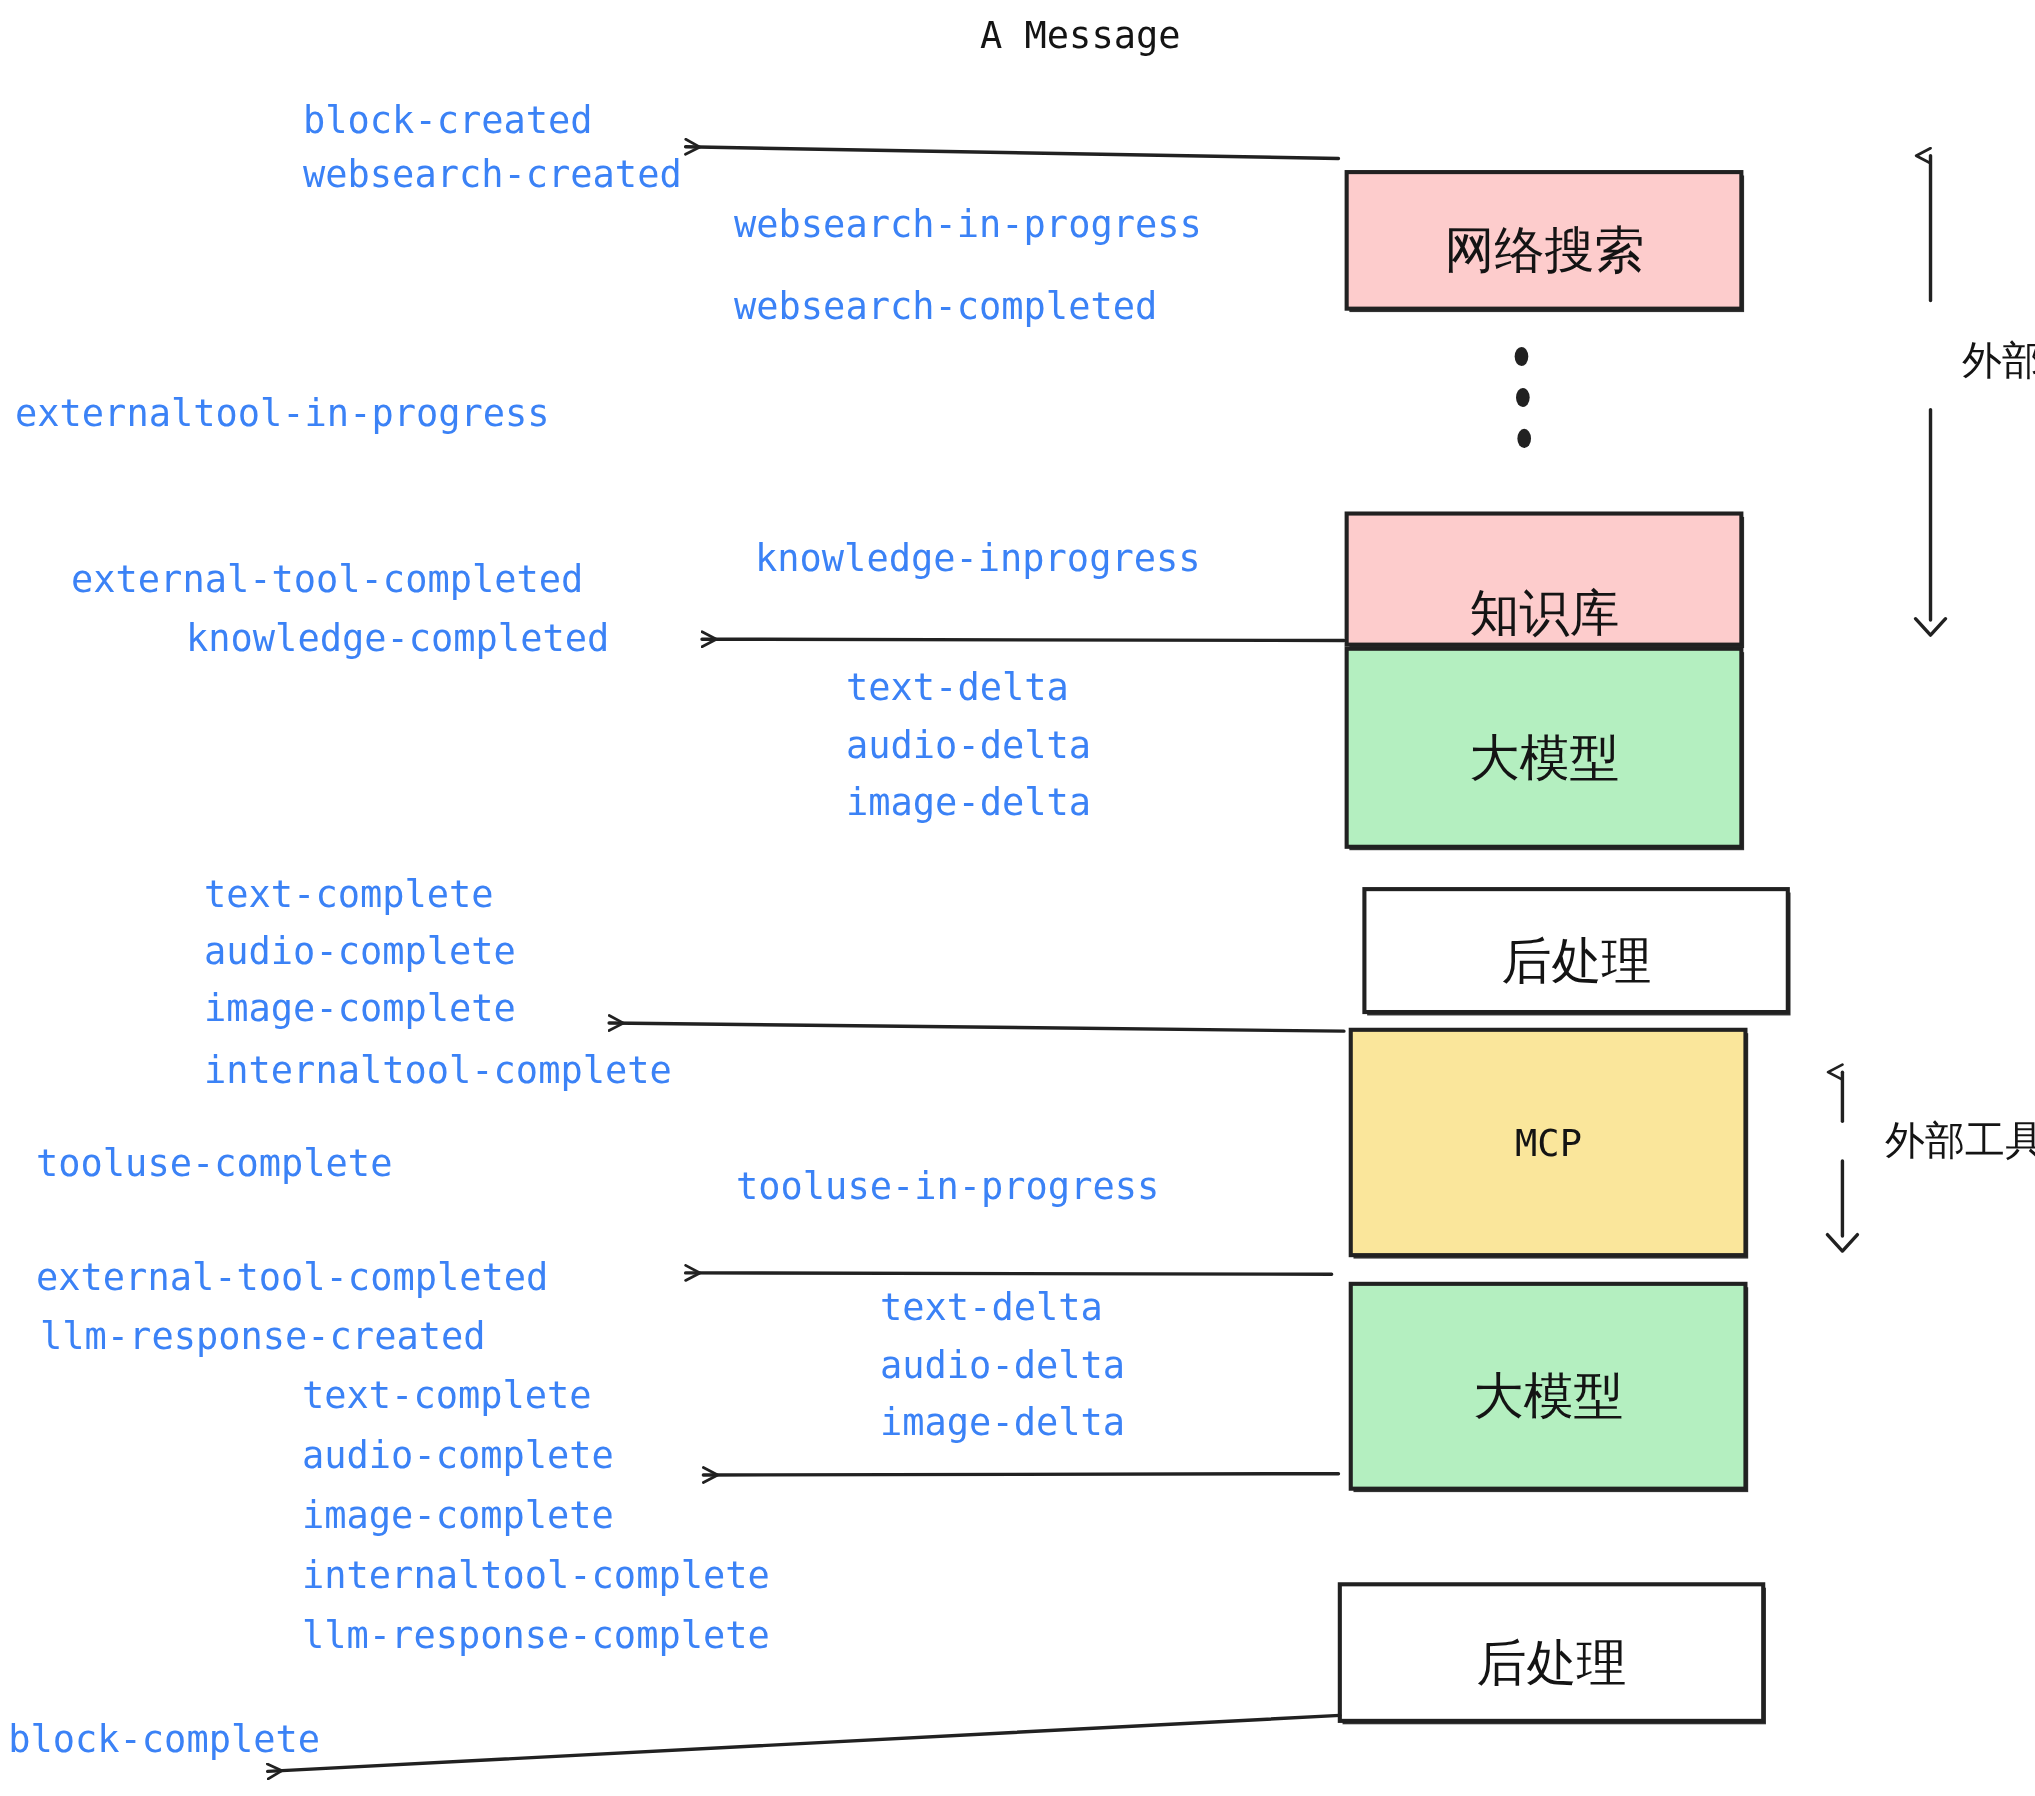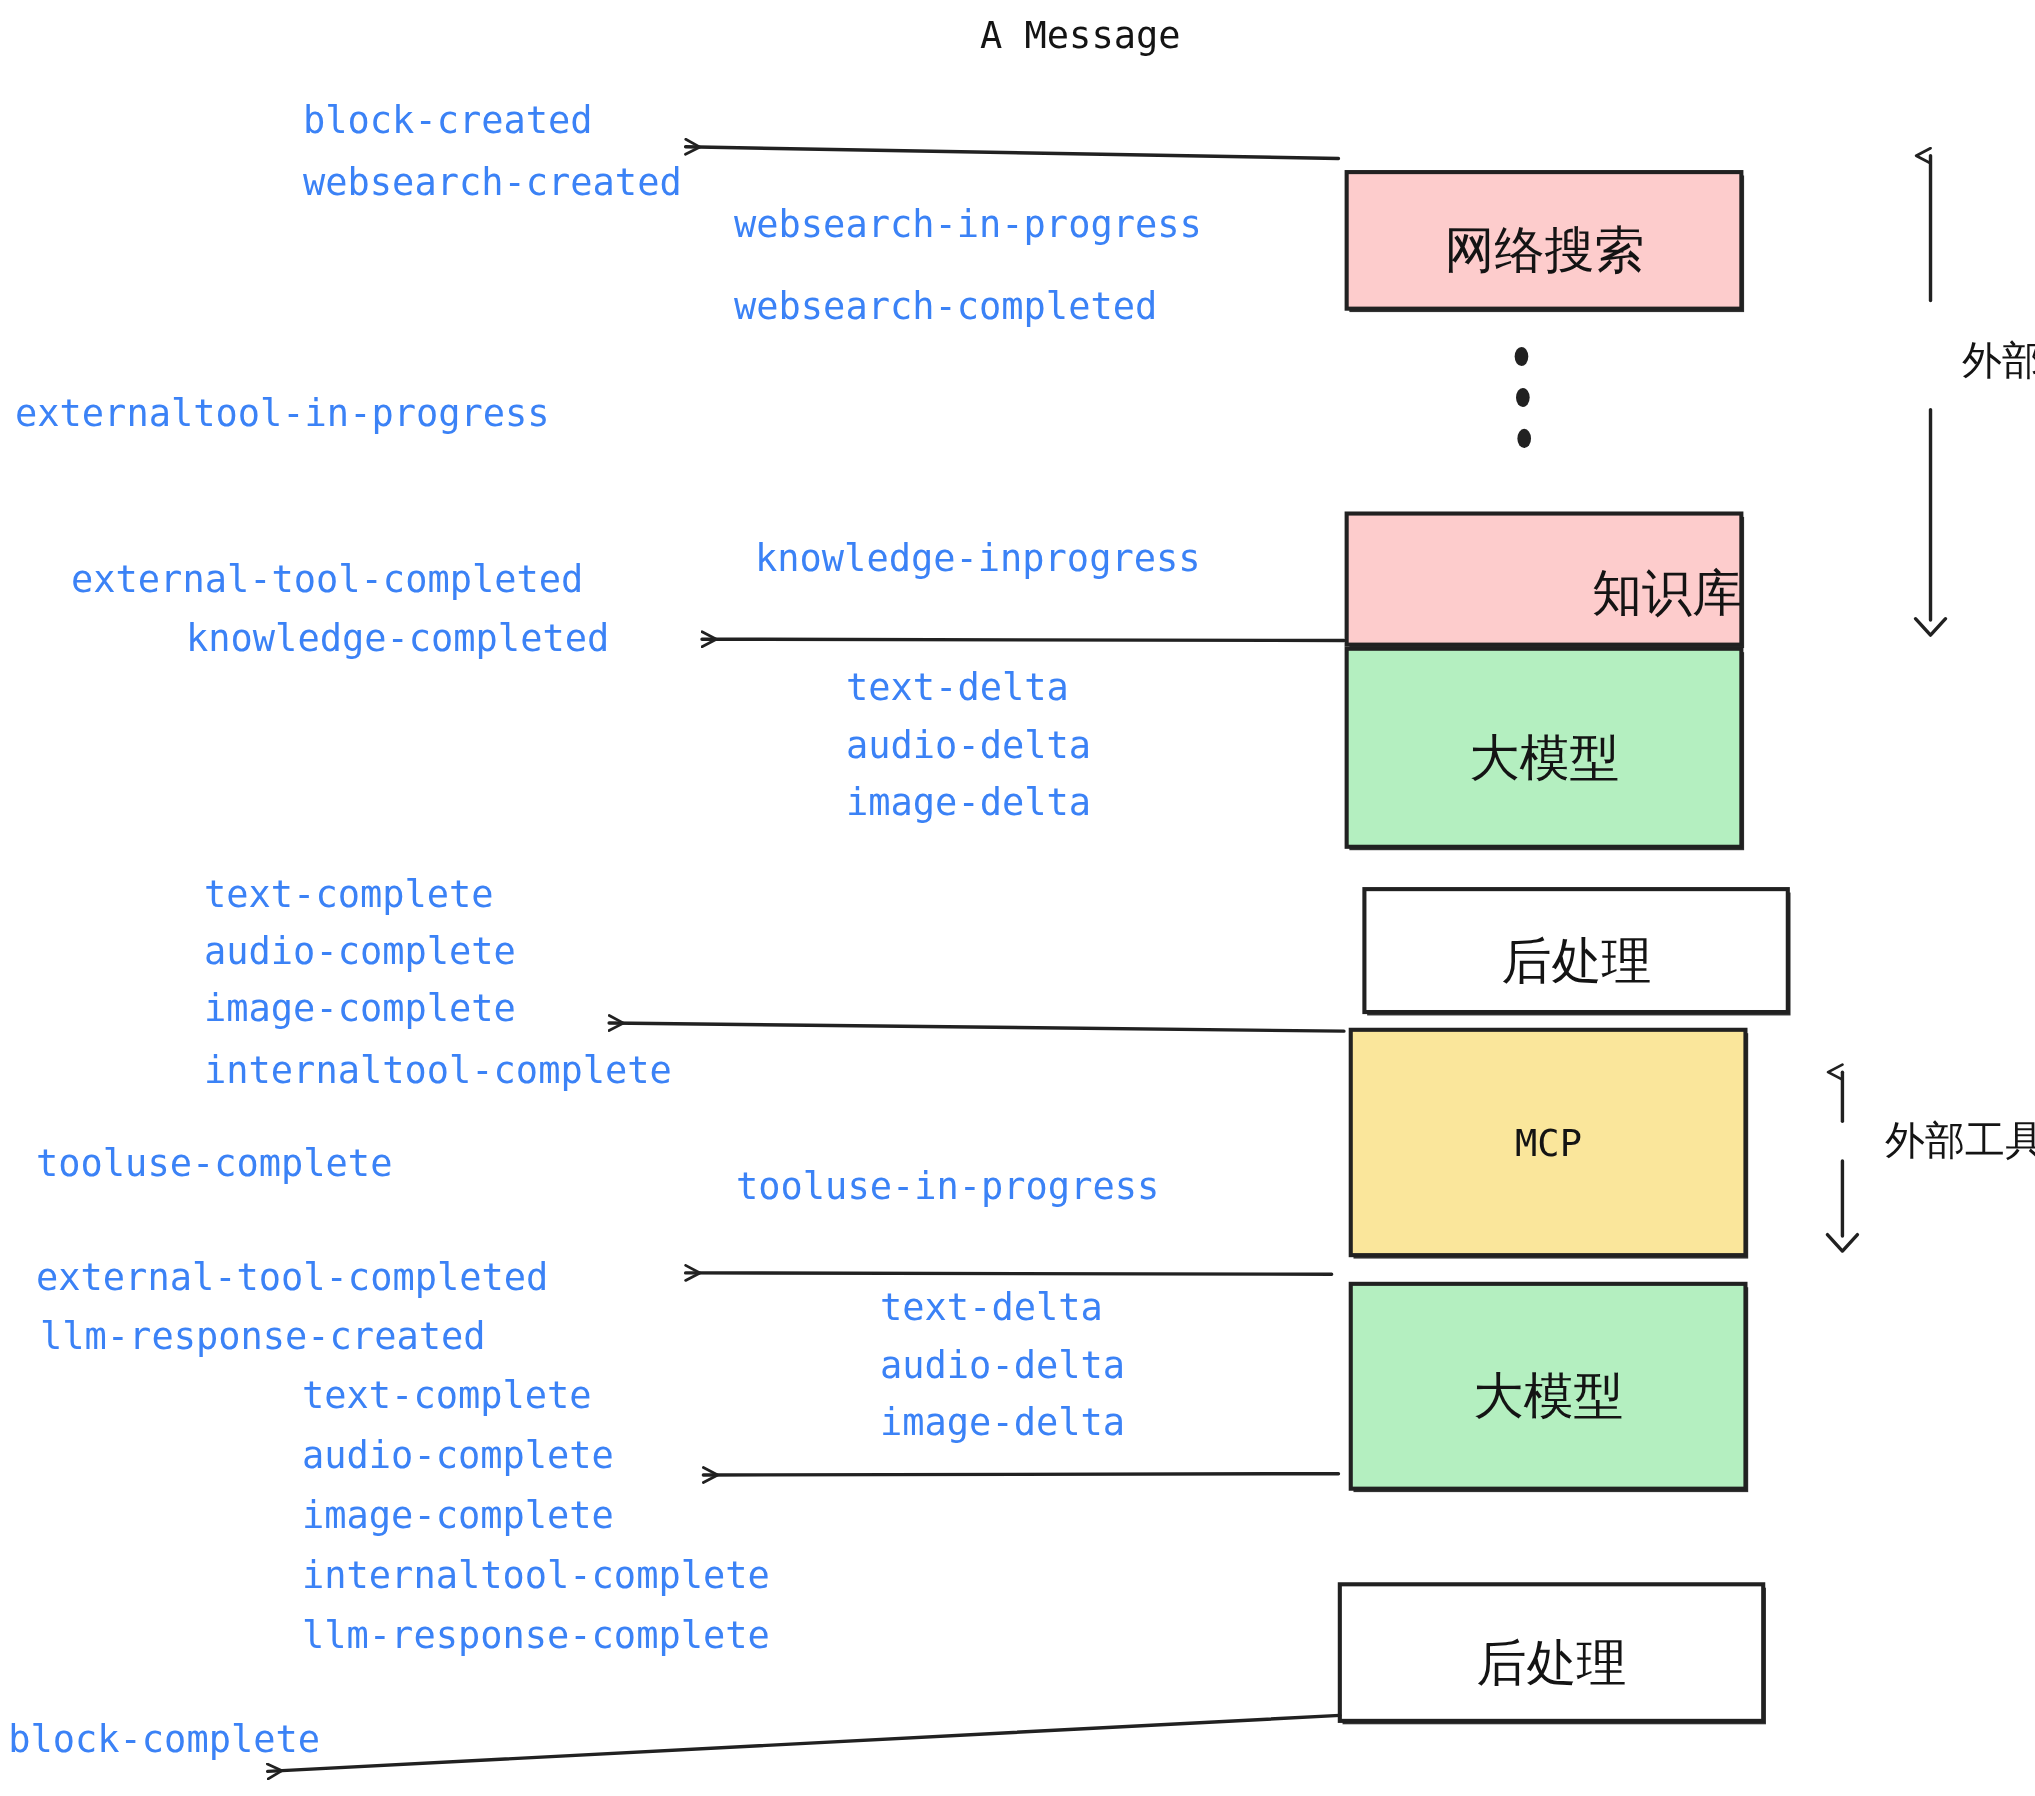--- a/index.html
+++ b/index.html
@@ -98,21 +98,21 @@
         <line x1="2698" y1="1700" x2="2698" y2="1832" stroke="#212121" stroke-width="5" marker-end="url(#ah)" stroke-linecap="round" transform="rotate(-90 2698 1832)" opacity="0"></line>
         <line x1="2698" y1="1700" x2="2698" y2="1810" stroke="#212121" stroke-width="5" stroke-linecap="round"></line>
         <path d="M2676,1808 L2698,1832 L2720,1808" fill="none" stroke="#212121" stroke-width="5" stroke-linecap="round" stroke-linejoin="round"></path>
       </g>
   </svg>
 
   <div class="title" id="diagram-title" style="left: 980px; top: 13.7px;">A Message</div>
 
   <div id="events-layer">
       <div class="evt" style="left: 303px; top: 102px;">block-created</div>
-      <div class="evt" style="left: 303px; top: 164px;">websearch-created</div>
+      <div class="evt" style="left: 303px; top: 156px;">websearch-created</div>
       <div class="evt" style="left: 734px; top: 206px;">websearch-in-progress</div>
       <div class="evt" style="left: 734px; top: 288px;">websearch-completed</div>
       <div class="evt" style="left: 15px; top: 395px;">externaltool-in-progress</div>
       <div class="evt" style="left: 755px; top: 540px;">knowledge-inprogress</div>
       <div class="evt" style="left: 71px; top: 561px;">external-tool-completed</div>
       <div class="evt" style="left: 186px; top: 620px;">knowledge-completed</div>
       <div class="evt" style="left: 846px; top: 669px;">text-delta</div>
       <div class="evt" style="left: 846px; top: 727px;">audio-delta</div>
       <div class="evt" style="left: 846px; top: 784px;">image-delta</div>
       <div class="evt" style="left: 204px; top: 876px;">text-complete</div>
@@ -129,21 +129,21 @@
       <div class="evt" style="left: 302px; top: 1377px;">text-complete</div>
       <div class="evt" style="left: 302px; top: 1437px;">audio-complete</div>
       <div class="evt" style="left: 302px; top: 1497px;">image-complete</div>
       <div class="evt" style="left: 302px; top: 1557px;">internaltool-complete</div>
       <div class="evt" style="left: 302px; top: 1617px;">llm-response-complete</div>
       <div class="evt" style="left: 8.2px; top: 1721px;">block-complete</div>
     </div>
 
   <div id="boxlabels-layer">
       <div class="boxlbl" style="left: 1347px; width: 395px; top: 217px;">网络搜索</div>
-      <div class="boxlbl" style="left: 1347px; width: 395px; top: 560px; text-align: right;">知识库</div>
+      <div class="boxlbl" style="left: 1347px; width: 395px; top: 580px;">知识库</div>
       <div class="boxlbl" style="left: 1347px; width: 395px; top: 725px;">大模型</div>
       <div class="boxlbl" style="left: 1365px; width: 423px; top: 928px;">后处理</div>
       <div class="boxlbl mono" style="left: 1351px; width: 395px; top: 1122px;">MCP</div>
       <div class="boxlbl" style="left: 1351px; width: 395px; top: 1363px;">大模型</div>
       <div class="boxlbl" style="left: 1340px; width: 423px; top: 1630px;">后处理</div>
     </div>
 
   <div id="sidelabels-layer">
       <div class="sidelbl" style="left: 1962px; top: 333px;">外部工具</div>
       <div class="sidelbl" style="left: 1885px; top: 1113px;">外部工具</div>

